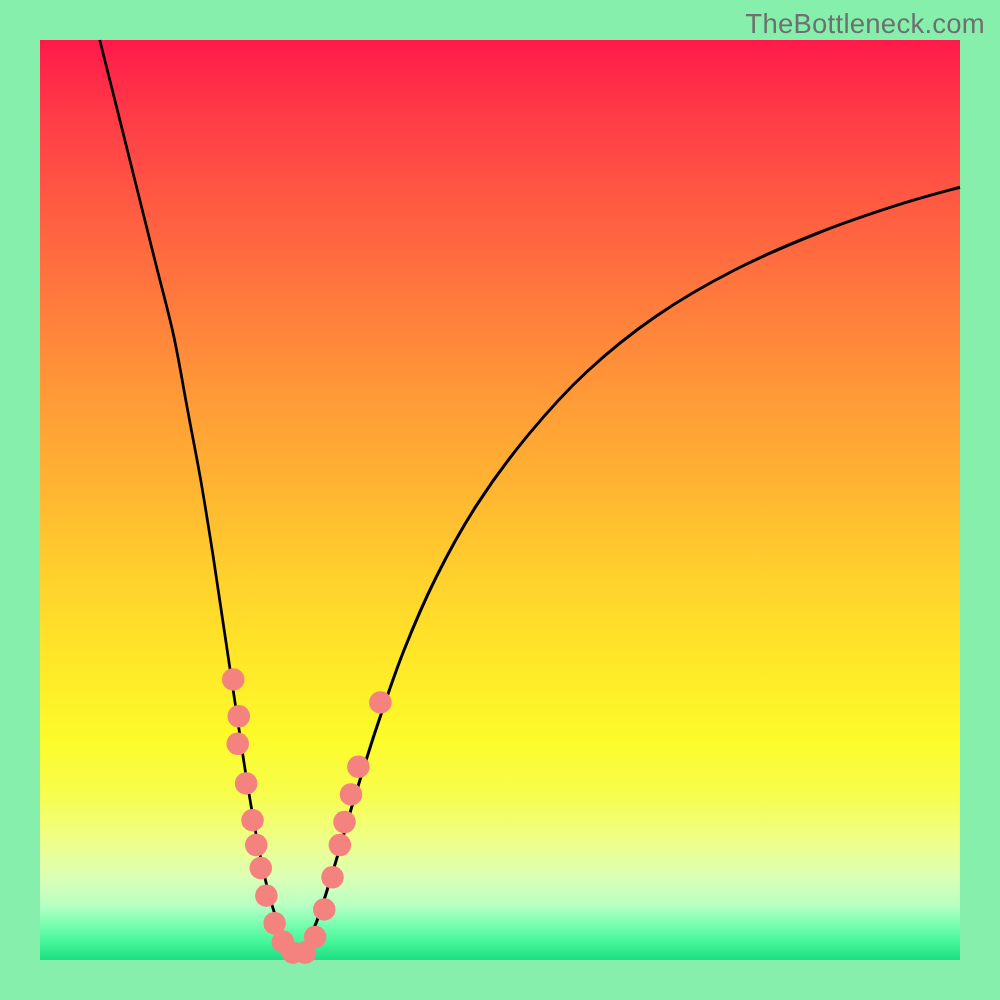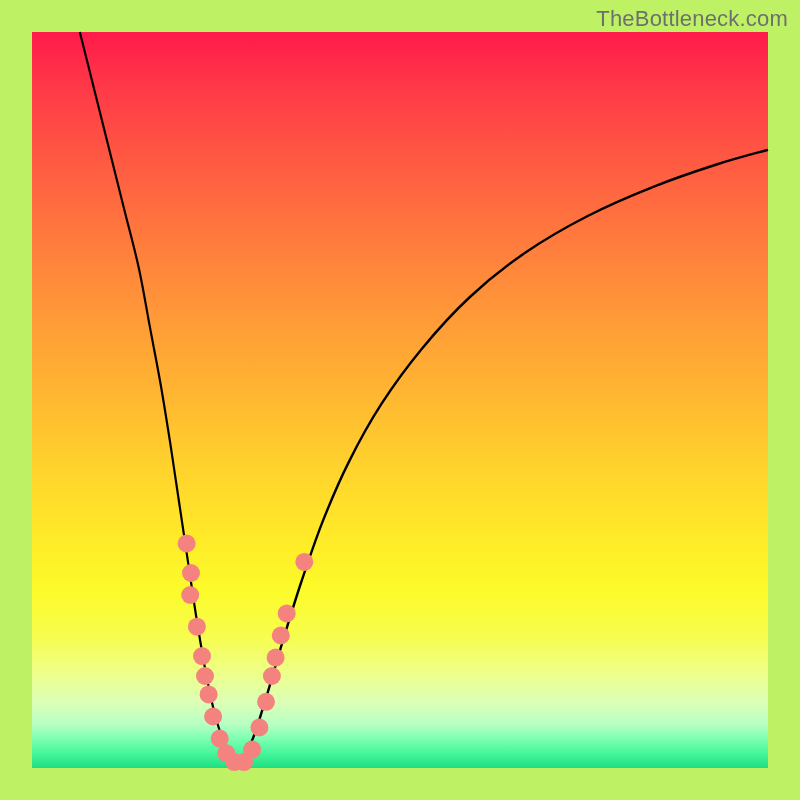--- a/index.html
+++ b/index.html
@@ -10,21 +10,21 @@
     overflow: hidden;
     background: #000;
     font-family: Arial, Helvetica, sans-serif;
   }
   .frame {
     position: absolute;
     left: 0;
     top: 0;
     width: 800px;
     height: 800px;
-    background: #bef264;
+    background: #86efac;
   }
   .plot-area {
     position: absolute;
     left: 32px;
     top: 32px;
     width: 736px;
     height: 736px;
     
     background: linear-gradient(
       to bottom,

